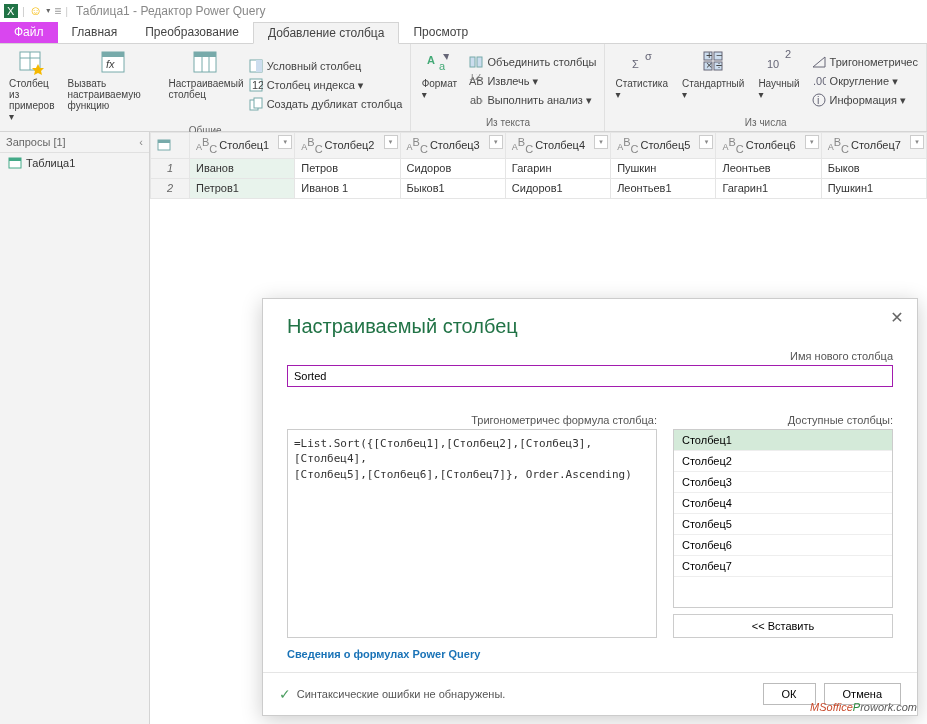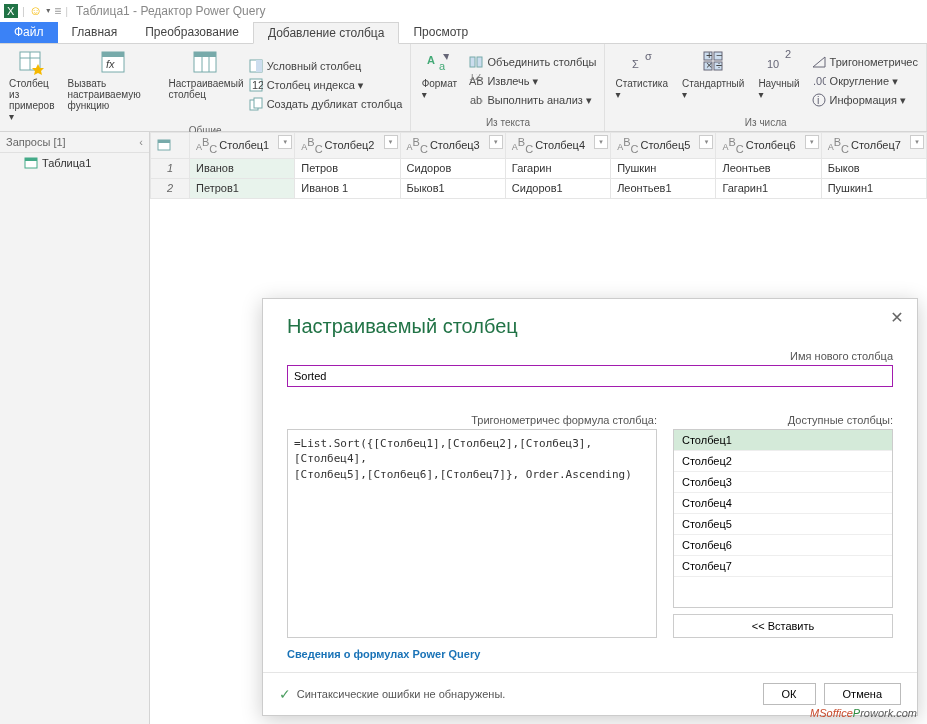--- a/index.html
+++ b/index.html
@@ -6,41 +6,41 @@
 body { width: 927px; height: 724px; background: #fff; overflow: hidden; position: relative; }
 
 
 .titlebar { height: 22px; background: #fff; display: flex; align-items: center; padding: 0 4px; gap: 4px; border-bottom: 1px solid #fff; }
 .titlebar .icon { width: 14px; height: 14px; }
 .titlebar .sep { color: #ccc; }
 .titlebar .title { color: #888; font-size: 12px; margin-left: 4px; }
 
 
 .menutabs { height: 22px; display: flex; align-items: stretch; border-bottom: 1px solid #d4d4d4; background: #fff; }
-.menutabs .filetab { background: #3b82f6; color: #fff; padding: 3px 14px; font-size: 12px; }
+.menutabs .filetab { background: #d946ef; color: #fff; padding: 3px 14px; font-size: 12px; }
 .menutabs .tab { padding: 3px 14px; font-size: 12px; color: #444; cursor: pointer; }
 .menutabs .tab.active { background: #f3f3f3; border: 1px solid #d4d4d4; border-bottom: 1px solid #f3f3f3; margin-bottom: -1px; }
 
 
 .ribbon { height: 88px; background: #f3f3f3; display: flex; border-bottom: 1px solid #d4d4d4; }
 .ribbon-group { border-right: 1px solid #e0e0e0; display: flex; flex-direction: column; justify-content: space-between; padding: 2px 4px 2px 4px; }
 .ribbon-group .items { display: flex; gap: 2px; flex: 1; }
 .ribbon-group .label { text-align: center; color: #666; font-size: 10px; padding: 1px 0; }
 .ribbon-btn-big { display: flex; flex-direction: column; align-items: center; justify-content: flex-start; padding: 2px 6px; cursor: pointer; min-width: 48px; }
 .ribbon-btn-big .ic { width: 28px; height: 28px; margin-bottom: 2px; }
 .ribbon-btn-big .lbl { font-size: 10px; color: #444; line-height: 1.1; }
 .ribbon-col { display: flex; flex-direction: column; gap: 1px; justify-content: center; }
 .ribbon-btn-sm { display: flex; align-items: center; gap: 4px; padding: 2px 4px; cursor: pointer; font-size: 10px; color: #444; white-space: nowrap; }
 .ribbon-btn-sm .ic { width: 14px; height: 14px; flex-shrink: 0; }
 
 
 .body { display: flex; height: calc(100% - 132px); }
 .sidebar { width: 150px; background: #f3f3f3; border-right: 1px solid #d4d4d4; }
 .sidebar-hdr { padding: 4px 6px; color: #666; font-size: 10px; border-bottom: 1px solid #e0e0e0; display: flex; justify-content: space-between; align-items: center; }
-.sidebar-item { padding: 3px 24px; display: flex; align-items: center; gap: 4px; font-size: 11px; color: #333; cursor: pointer; }
+.sidebar-item { padding: 3px 8px; display: flex; align-items: center; gap: 4px; font-size: 11px; color: #333; cursor: pointer; }
 .sidebar-item .ic { width: 14px; height: 14px; }
 
 
 .grid { flex: 1; background: #fff; overflow: hidden; }
 .grid table { border-collapse: collapse; width: 100%; }
 .grid th, .grid td { border: 1px solid #e5e5e5; padding: 3px 6px; font-size: 11px; text-align: left; color: #333; height: 20px; }
 .grid th { background: #f3f3f3; font-weight: normal; position: relative; padding-right: 18px; }
 .grid th .colname { display: flex; align-items: center; gap: 2px; }
 .grid th .typic { font-size: 9px; color: #888; }
 .grid th .dd { position: absolute; right: 2px; top: 2px; width: 14px; height: 14px; border: 1px solid #ccc; background: #fff; font-size: 7px; display: flex; align-items: center; justify-content: center; color: #888; }
@@ -63,21 +63,21 @@
 .avail-item { padding: 4px 8px; font-size: 11px; border-bottom: 1px solid #eee; cursor: pointer; }
 .avail-item.sel { background: #d4ead9; }
 .insert-btn { text-align: center; border: 1px solid #ccc; padding: 5px; margin-top: 6px; cursor: pointer; font-size: 11px; }
 .link { color: #1a73b7; font-size: 11px; cursor: pointer; margin-top: 10px; font-weight: bold; }
 .dialog-footer { border-top: 1px solid #e5e5e5; padding: 10px 16px; display: flex; align-items: center; }
 .status { display: flex; align-items: center; gap: 6px; color: #555; font-size: 11px; }
 .status .chk { color: #4a9d5f; font-size: 14px; }
 .btns { margin-left: auto; display: flex; gap: 8px; }
 .btn { border: 1px solid #bbb; background: #fff; padding: 4px 18px; font-size: 11px; cursor: pointer; }
 
-.watermark { position: absolute; right: 10px; bottom: 2px; font-family: cursive; font-style: italic; font-size: 20px; }
+.watermark { position: absolute; right: 10px; bottom: 8px; font-family: cursive; font-style: italic; font-size: 20px; }
 .watermark .a { color: #c94a2b; } .watermark .b { color: #2a8a3e; } .watermark .c { color: #5a5a5a; }
 
 svg { display: block; }
 </style>
 </head>
 <body>
 
 <div class="titlebar">
   <span class="icon">
       <svg width="14" height="14">

